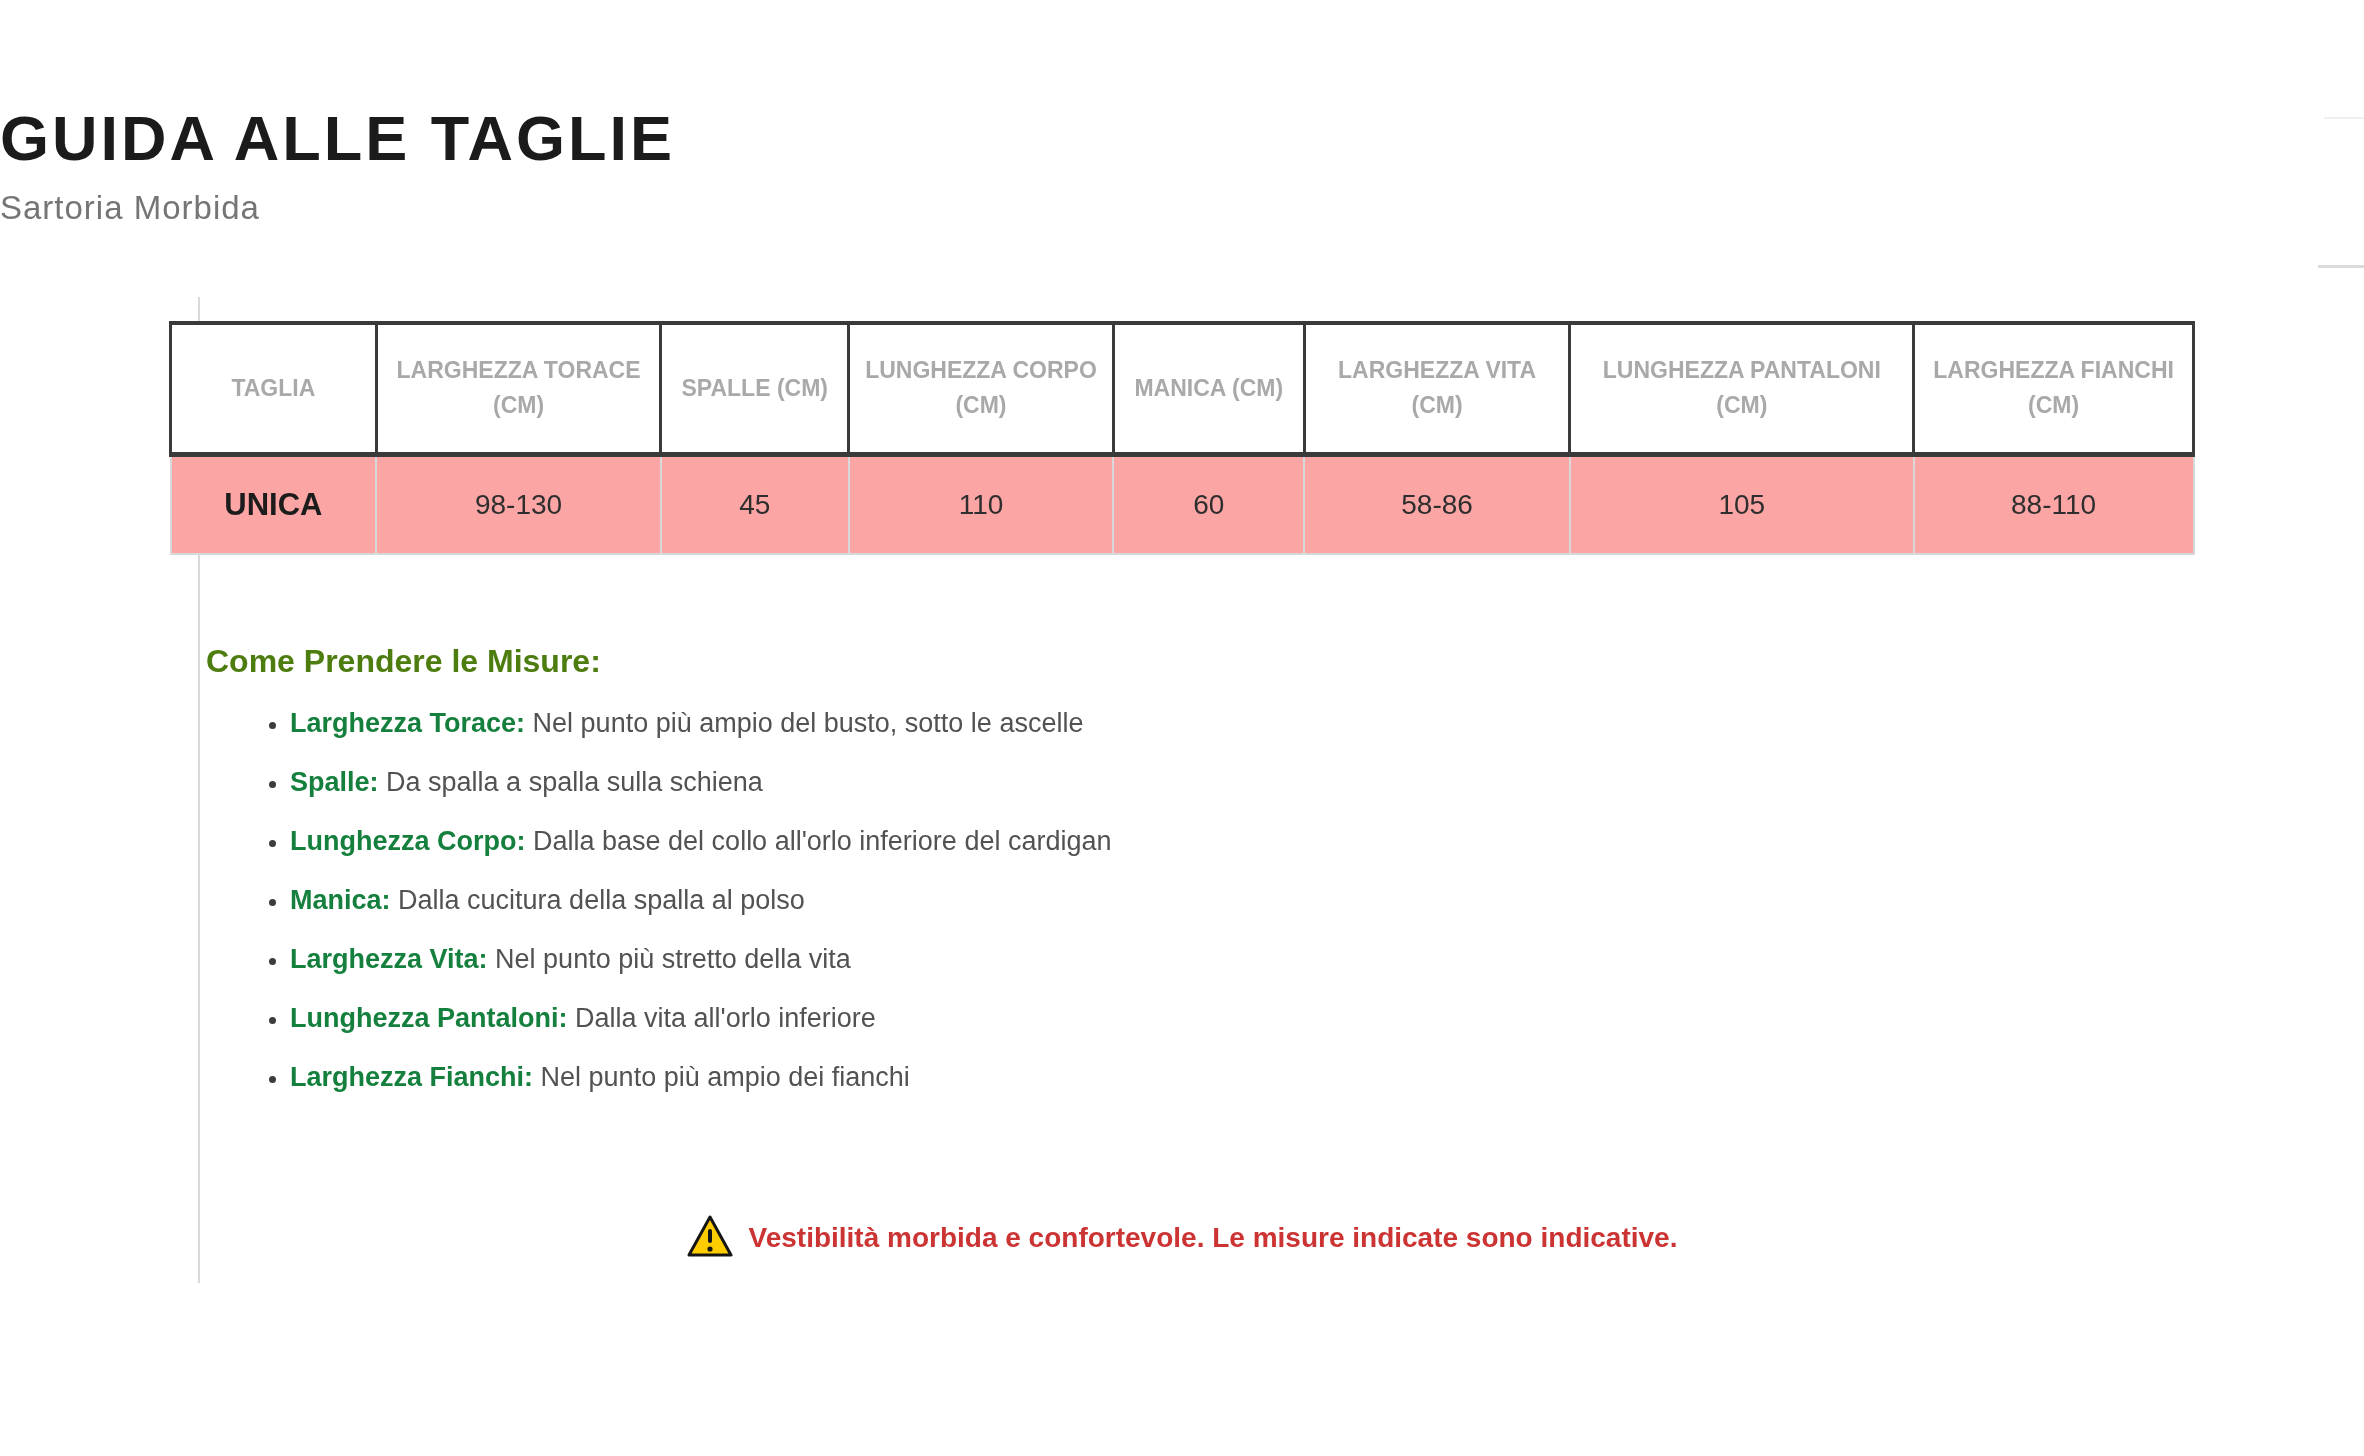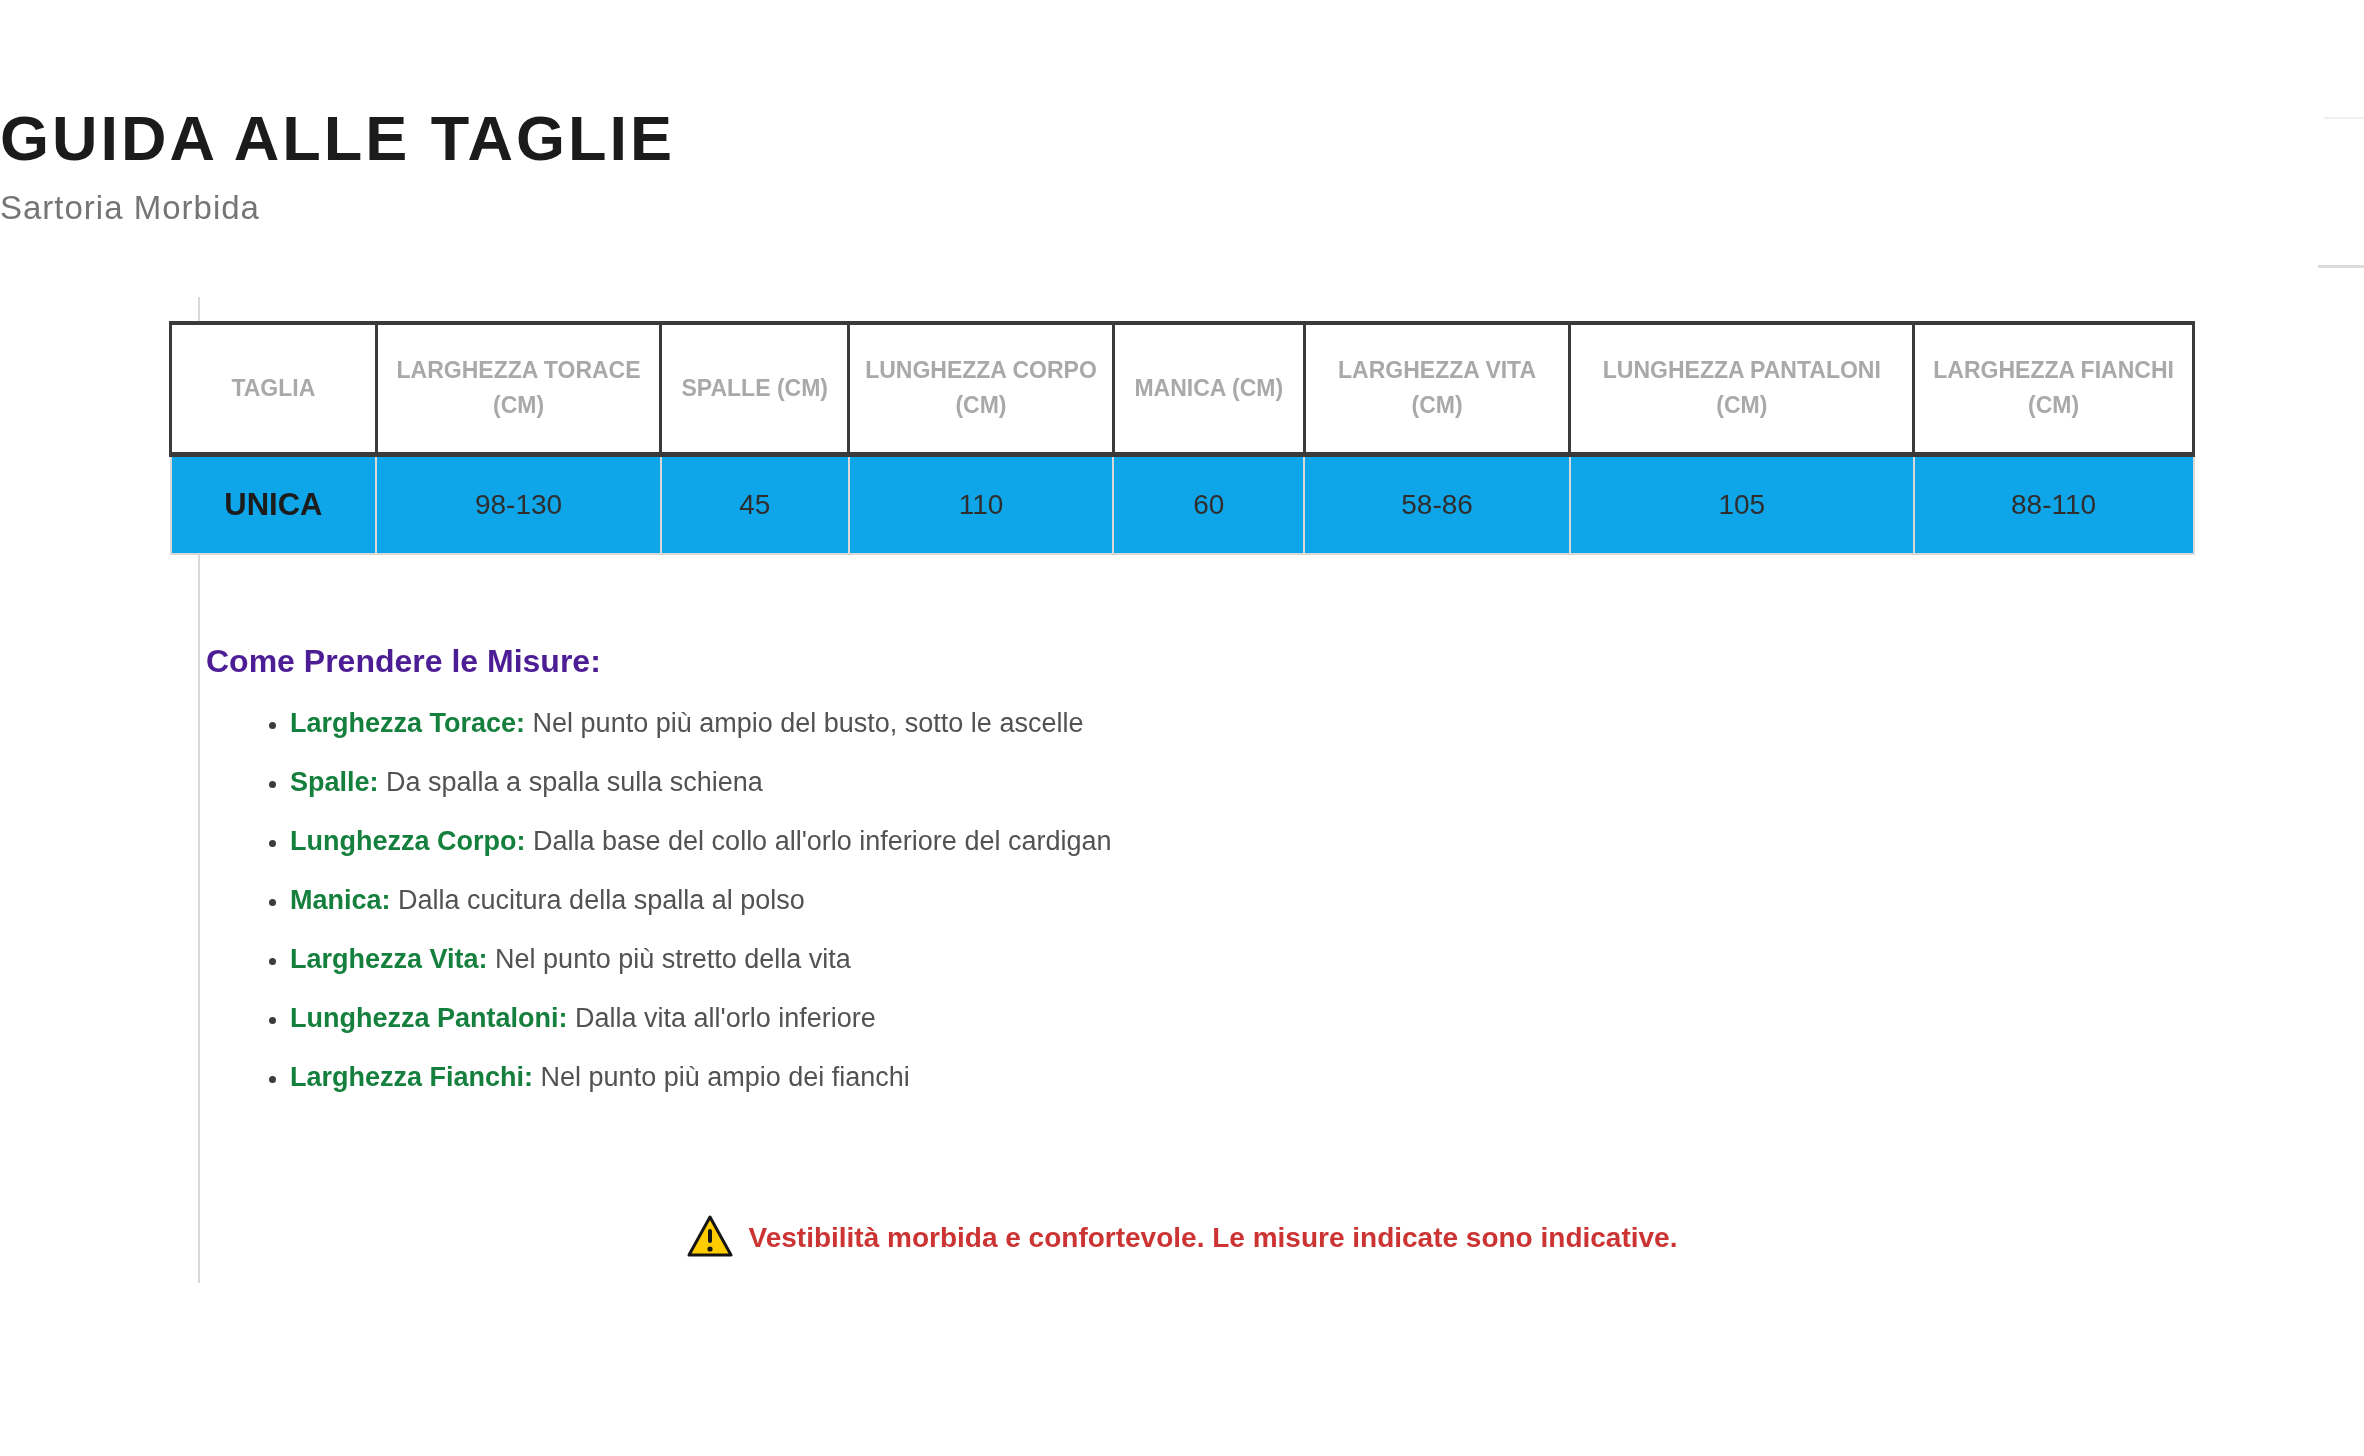--- a/index.html
+++ b/index.html
@@ -81,39 +81,39 @@
     padding: 0 14px;
     background: #ffffff;
   }
   .size-table td {
     border: 2px solid #d8d8d8;
     height: 100px;
     font-size: 28px;
     color: #2e2e2e;
     text-align: center;
     vertical-align: middle;
-    background: #0ea5e9;
+    background: #fca5a5;
   }
   .size-table td.size-name {
     font-weight: 700;
     font-size: 31px;
     color: #1c1c1c;
   }
 
   
   .measures {
     position: absolute;
     left: 156px; top: 640px;
     width: 1960px;
   }
   .measures-heading {
     padding-left: 50px;
     font-size: 32px;
     font-weight: 700;
-    color: #4c1d95;
+    color: #4d7c0f;
     line-height: 42px;
   }
   .measures-list {
     margin-top: 24px;
     padding-left: 134px;
     list-style: disc outside;
   }
   .measures-list li {
     font-size: 27px;
     line-height: 34px;

